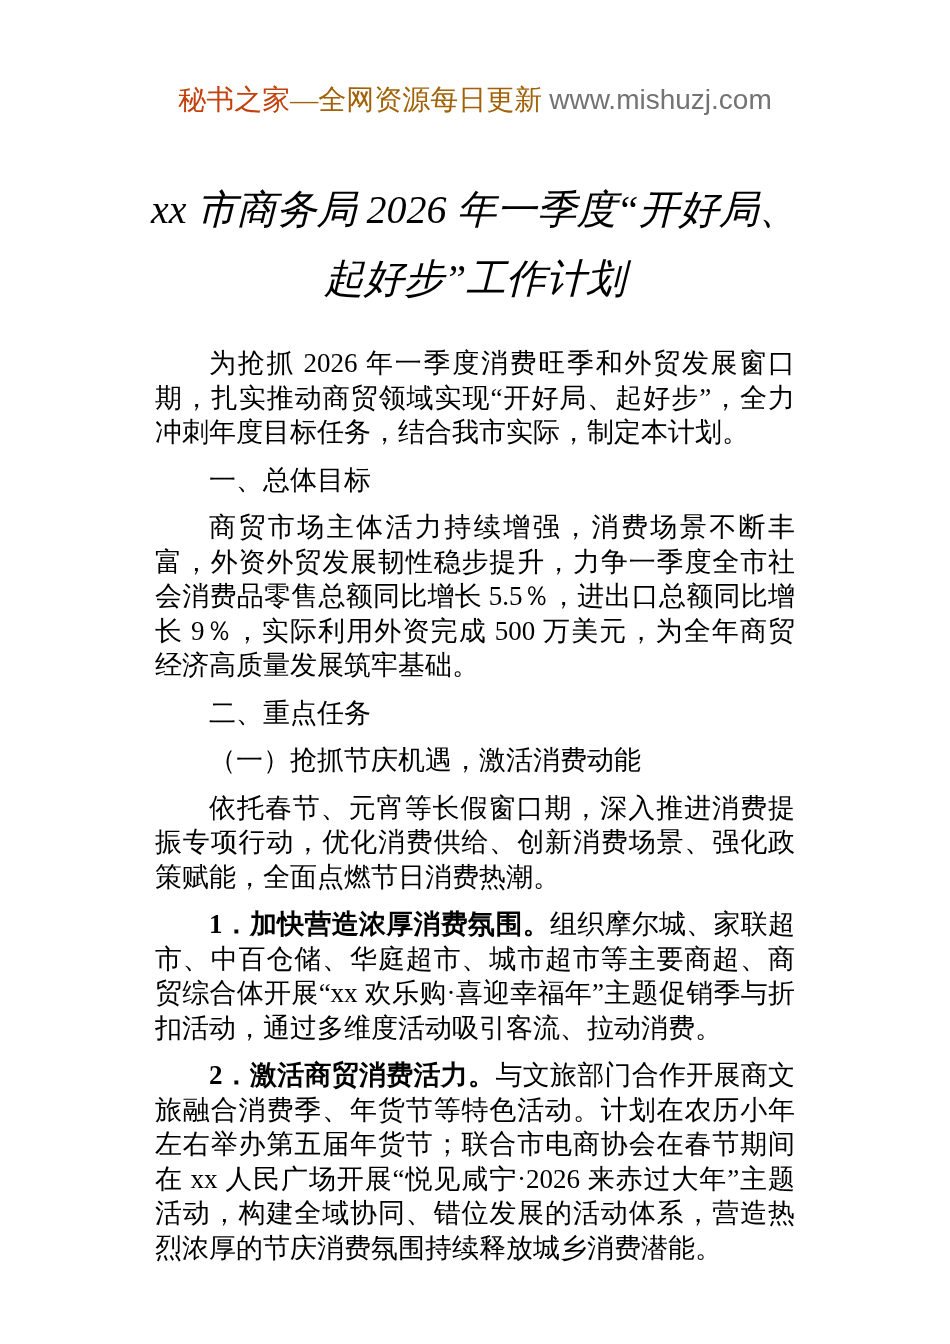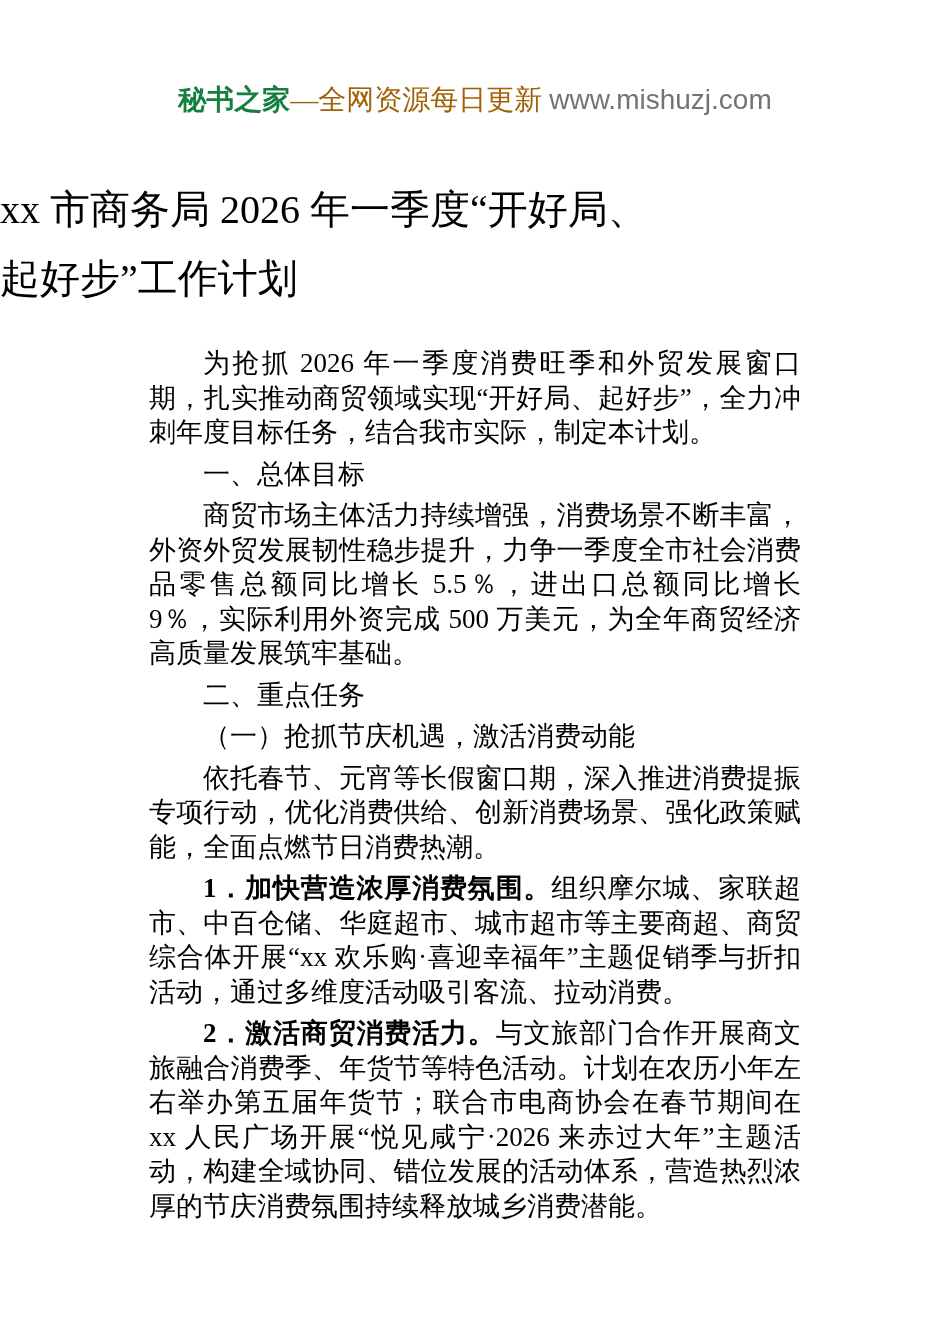--- a/index.html
+++ b/index.html
@@ -17,45 +17,46 @@
     overflow: hidden;
   }
   .site-header {
     padding-top: 81px;
     text-align: center;
     font-size: 28px;
     line-height: 38px;
     white-space: nowrap;
   }
   .site-brand {
-    color: #15803d;
-    font-weight: bold;
+    color: #c2410c;
+    font-weight: normal;
   }
   .site-tagline {
     color: #a16207;
   }
   .site-url {
     color: #737373;
     font-family: "Liberation Sans", sans-serif;
   }
   .doc-title {
     margin-top: 56px;
-    text-align: left;
+    text-align: center;
     font-size: 40px;
     line-height: 69px;
     font-weight: normal;
+    font-style: italic;
   }
   .content {
     margin: 33px 142px 0 142px;
     font-size: 27px;
     line-height: 34.5px;
     text-align: justify;
   }
   .content p {
-    margin: 7px;
+    margin: 13px;
     text-indent: 2em;
   }
   .lead {
     font-weight: bold;
   }
   .bold-line {
     font-weight: bold;
     white-space: nowrap;
   }
 </style>

